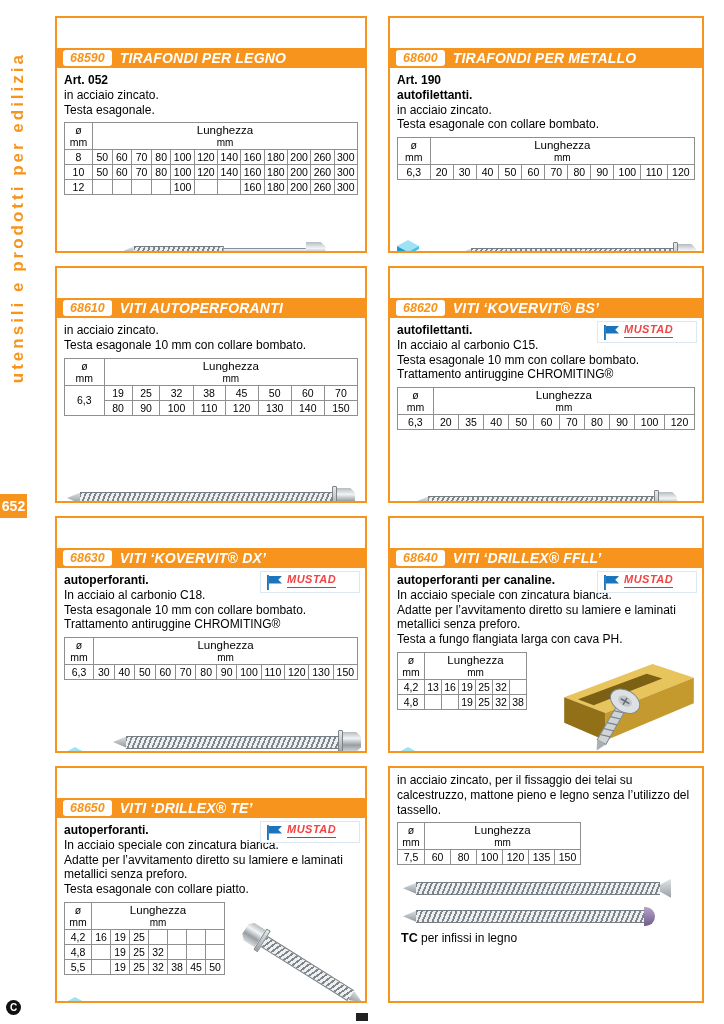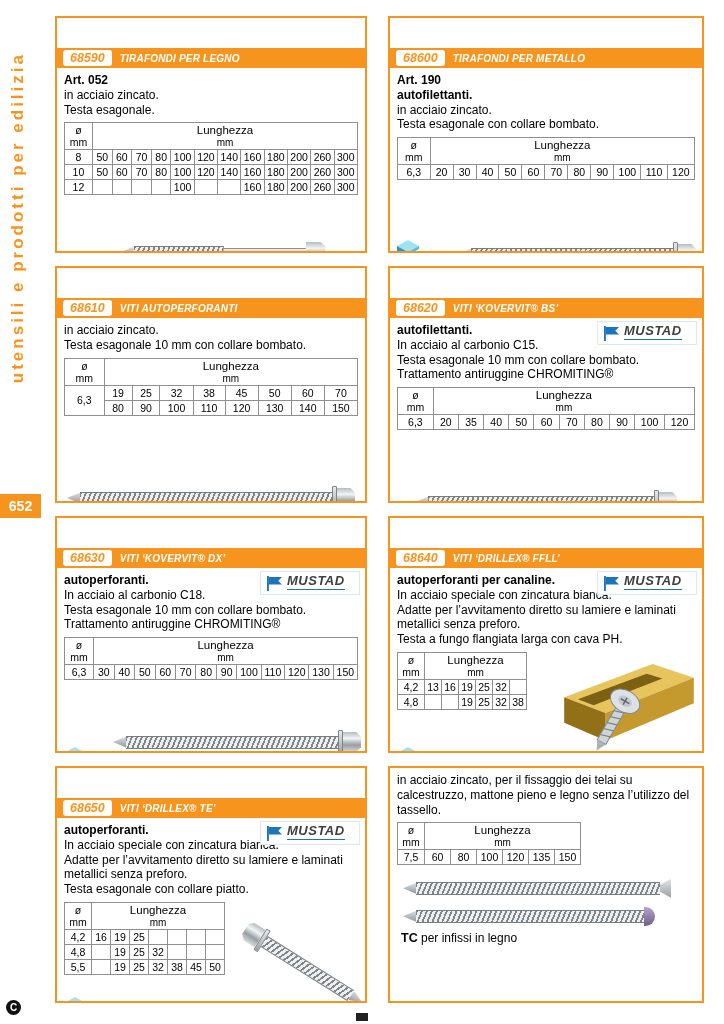--- a/index.html
+++ b/index.html
@@ -4,35 +4,35 @@
 <style>
   * { box-sizing: border-box; margin: 0; padding: 0; }
   html,body { width: 724px; height: 1024px; }
   body { background:#fff; font-family:"Liberation Sans", sans-serif; position:relative; }
   .page { position:absolute; inset:0; background:#fff; overflow:hidden; }
 
   
   .side-label { position:absolute; left:8px; top:52px; color:#F7941D; font-weight:bold;
     font-size:17px; letter-spacing:3px; writing-mode:vertical-rl; transform:rotate(180deg);
     white-space:nowrap; }
-  .page-num { position:absolute; left:0; top:494px; width:41px; height:24px; background:#F7941D;
+  .page-num { position:absolute; left:0; top:494px; width:27px; height:24px; background:#F7941D;
     color:#fff; font-weight:bold; font-size:14px; display:flex; align-items:center; justify-content:center; }
   .copyright { position:absolute; left:6px; top:997px; }
   .cmark { display:inline-block; width:15px; height:15px; border-radius:50%; background:#111;
     color:#fff; font-size:10px; font-weight:bold; text-align:center; line-height:15px; }
   .print-mark { position:absolute; left:356px; top:1013px; width:12px; height:8px; background:#222; }
 
   
   .grid { position:absolute; left:55px; top:16px; display:grid;
     grid-template-columns:312px 316px; grid-auto-rows:237px; column-gap:21px; row-gap:13px; }
   .panel { border:2px solid #F7941D; background:#fff; position:relative; overflow:hidden; }
   .phead { background:#F7941D; height:20px; display:flex; align-items:center; padding:0 6px; gap:8px;margin-top:30px; }
   .pnum { background:#fff; color:#F7941D; font-weight:bold; font-style:italic; font-size:12.5px;
     padding:0 7px; height:16px; line-height:16px; border-radius:3px; }
-  .ptitle { color:#fff; font-weight:bold; font-style:italic; font-size:10px; letter-spacing:0.2px; white-space:nowrap; }
+  .ptitle { color:#fff; font-weight:bold; font-style:italic; font-size:14px; letter-spacing:0.2px; white-space:nowrap; }
   .pbody { position:relative; padding:5px 7px; height:213px; }
   .ln { font-size:12px; line-height:1.23; color:#000; }
   .ln.b { font-weight:bold; }
 
   
   table.spec { border-collapse:collapse; margin-top:5px; }
   .spec th, .spec td { border:1px solid #8f8f8f; text-align:center; font-size:10.5px;
     padding:1px 2px; color:#000; font-weight:normal; }
   .spec td { min-width:19px; height:15px; }
   .spec .d { min-width:27px; }
@@ -40,21 +40,21 @@
   .spec .h2 { font-size:10px; }
   .spec.full { width:100%; }
   .spec.tight td { min-width:17px; }
   .spec.widecells td { min-width:26px; }
 
   
   .mustad { position:absolute; top:3px; right:5px; width:100px; background:#fff;
     border:1px solid #dce8f2; display:flex; align-items:center; gap:4px; padding:2px 5px; }
   .mflag { width:17px; height:15px; flex:0 0 auto; }
   .mright { display:flex; flex-direction:column; }
-  .mtext { color:#404040; font-weight:bold; font-style:italic; font-size:13px; letter-spacing:0.5px; line-height:1; }
+  .mtext { color:#ef4444; font-weight:bold; font-style:italic; font-size:11px; letter-spacing:0.5px; line-height:1; }
   .msub { border-top:1px solid #1B75BC; height:3px; margin-top:2px; }
 
   
   .screw { display:flex; align-items:center; height:26px; }
   .s-tip { width:13px; height:11px; flex:0 0 auto;
     background:linear-gradient(180deg,#dadee1,#8f969b); clip-path:polygon(0 50%,100% 0,100% 100%); }
   .s-tip-r { clip-path:polygon(0 0,100% 50%,0 100%); }
   .s-thread { height:13px; background:repeating-linear-gradient(112deg,#7f868b 0 1.8px,#edeff0 1.8px 4.6px);
     border-top:1px solid #777e83; border-bottom:1px solid #777e83; }
   .s-shank { height:9px; flex:1 1 auto;

